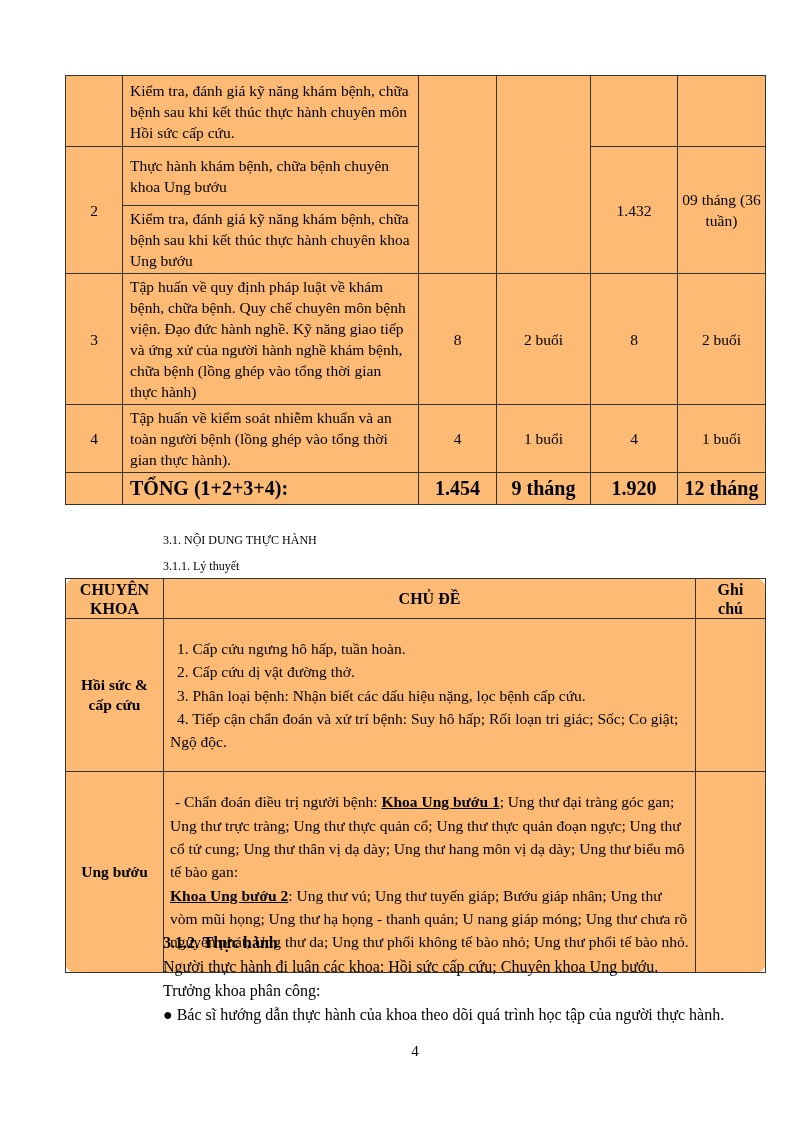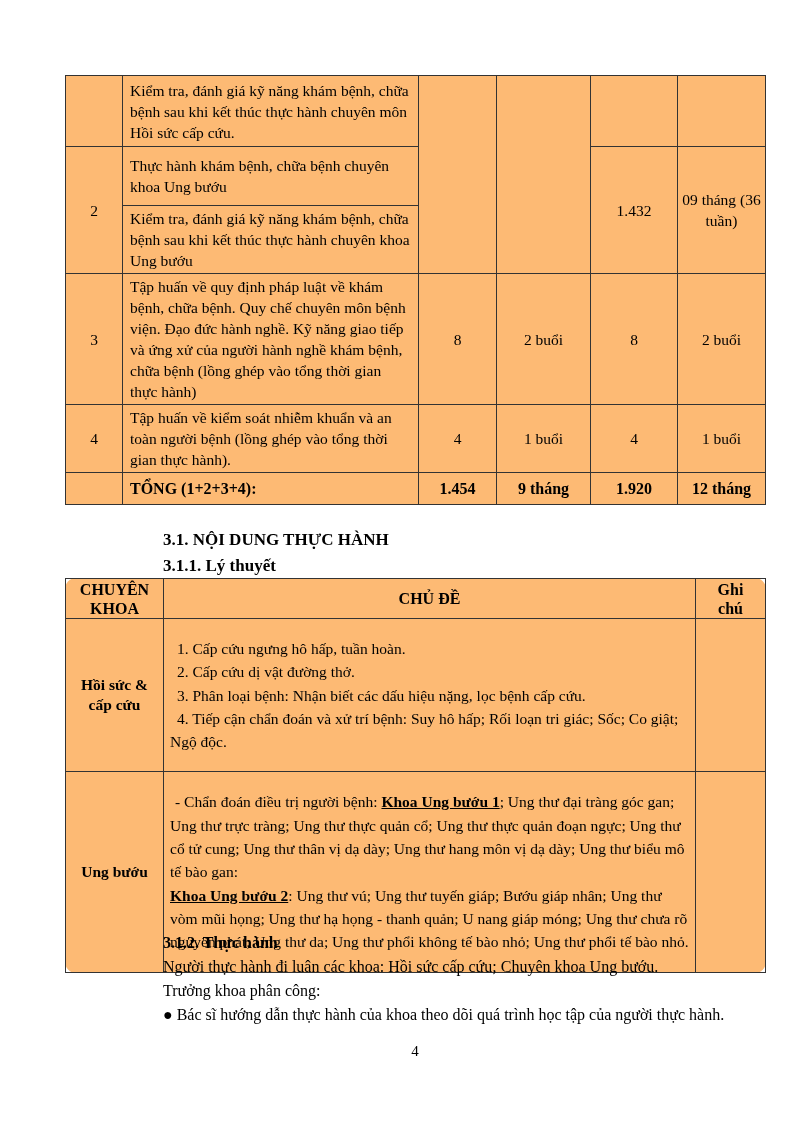--- a/index.html
+++ b/index.html
@@ -18,26 +18,26 @@
   .t1 { left:65px; top:75px; width:700px; }
   .t1 td { line-height:21px; }
   .t1 tr.ra  { height:71px; }
   .t1 tr.r2a { height:59px; }
   .t1 tr.r2b { height:66px; }
   .t1 tr.r3  { height:127px; }
   .t1 tr.r4  { height:66px; }
   .t1 tr.rt  { height:32px; }
   .t1 .num { text-align:center; padding:0 2px; }
   .t1 .txt { text-align:left; padding:2px 7px; }
-  .t1 tr.rt td { font-weight:bold; font-size:16px; }
+  .t1 tr.rt td { font-weight:bold; font-size:20px; }
 
   
   .sec31 {
     position:absolute; left:163px; top:527px;
-    font-weight:bold; font-size:17px; line-height:26px;
+    font-weight:normal; font-size:12px; line-height:26px;
   }
 
   
   .t2 { left:65px; top:578px; width:700px;border-radius:11px; }
   .t2 tr.hd { height:40px; }
   .t2 tr.b1 { height:116px; }
   .t2 tr.b2 { height:170px; }
   .t2 th { font-weight:bold; text-align:center; line-height:19px; padding:0 6px; font-size:16px; }
   .t2 th.note { padding:0 12px; }
   .t2 .spec { font-weight:bold; text-align:center; line-height:20px; padding:0 4px; }

